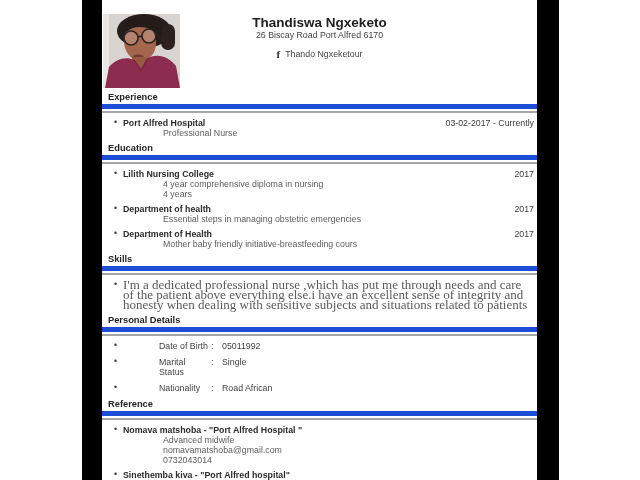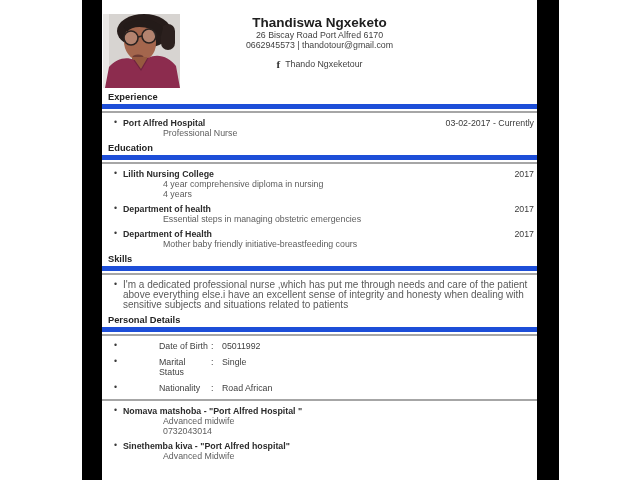--- a/index.html
+++ b/index.html
@@ -35,21 +35,21 @@
   .rule { height:2px; background:#a6a6a6; margin-top:2px; }
   .content { padding:5px 3px 0 12px; }
 
   .item { position:relative; padding-left:9px; margin-bottom:5px; }
   .item::before { content:"\2022"; position:absolute; left:0; top:-1px; color:#3a3a3a; }
   .trow { display:flex; justify-content:space-between; align-items:center; }
   .title { font-weight:700; color:#2c2c2c; }
   .date { color:#3b3b3b; white-space:nowrap; padding-left:6px; }
   .sub { color:#5d5d5d;padding-left:40px; }
 
-  .skills-text { color:#5a5a5a; font-size:10px; padding-right:2px; }
+  .skills-text { color:#5a5a5a; font-size:13px; padding-right:2px;font-family:Liberation Serif, serif; }
 
   .prow { position:relative; padding-left:9px; margin-bottom:6px; display:flex; }
   .prow::before { content:"\2022"; position:absolute; left:0; top:-1px; color:#3a3a3a; }
   .plabel { width:52px; color:#3f3f3f;padding-left:36px; }
   .pcolon { width:11px; color:#3f3f3f; }
   .pvalue { color:#3f3f3f; }
 </style>
 </head>
 <body>
 
@@ -74,21 +74,20 @@
           <circle cx="46" cy="22" r="7"></circle>
           <path d="M35,23 L39,22" fill="none"></path>
         </g>
         <ellipse cx="35" cy="43" rx="5.5" ry="2.6" fill="#6e3c34"></ellipse>
         <rect x="29" y="43" width="15" height="13" fill="#96593f"></rect>
         <path d="M2,74 L6,53 C13,45 23,42 31,46 L38,56 L45,44 C55,39 66,43 73,52 L77,74 Z" fill="#8c2c4e"></path>
         <path d="M31,46 L38,56 L45,44" fill="none" stroke="#6f2240" stroke-width="1.2"></path>
       </svg>
       <div class="name">Thandiswa Ngxeketo</div>
       <div class="addr">26 Biscay Road Port Alfred 6170</div>
-      <div class="contact">0662945573 | thandotour@gmail.com</div>
       <div class="fb-row">
         <span class="fb-icon">f</span>
         <span>Thando Ngxeketour</span>
       </div>
     </div>
 
     <div class="section">
       <h2>Experience</h2>
       <div class="rule"></div>
       <div class="content">
@@ -157,25 +156,27 @@
         </div>
         <div class="prow">
           <span class="plabel">Nationality</span>
           <span class="pcolon">:</span>
           <span class="pvalue">Road African</span>
         </div>
       </div>
     </div>
 
     <div class="section">
+      <h2>Reference</h2>
       <div class="rule"></div>
       <div class="content">
         <div class="item">
           <div class="title">Nomava matshoba - "Port Alfred Hospital "</div>
           <div class="sub">Advanced midwife</div>
+          <div class="sub">nomavamatshoba@gmail.com</div>
           <div class="sub">0732043014</div>
         </div>
         <div class="item">
           <div class="title">Sinethemba kiva - "Port Alfred hospital"</div>
           <div class="sub">Advanced Midwife</div>
 
         </div>
       </div>
     </div>
 

